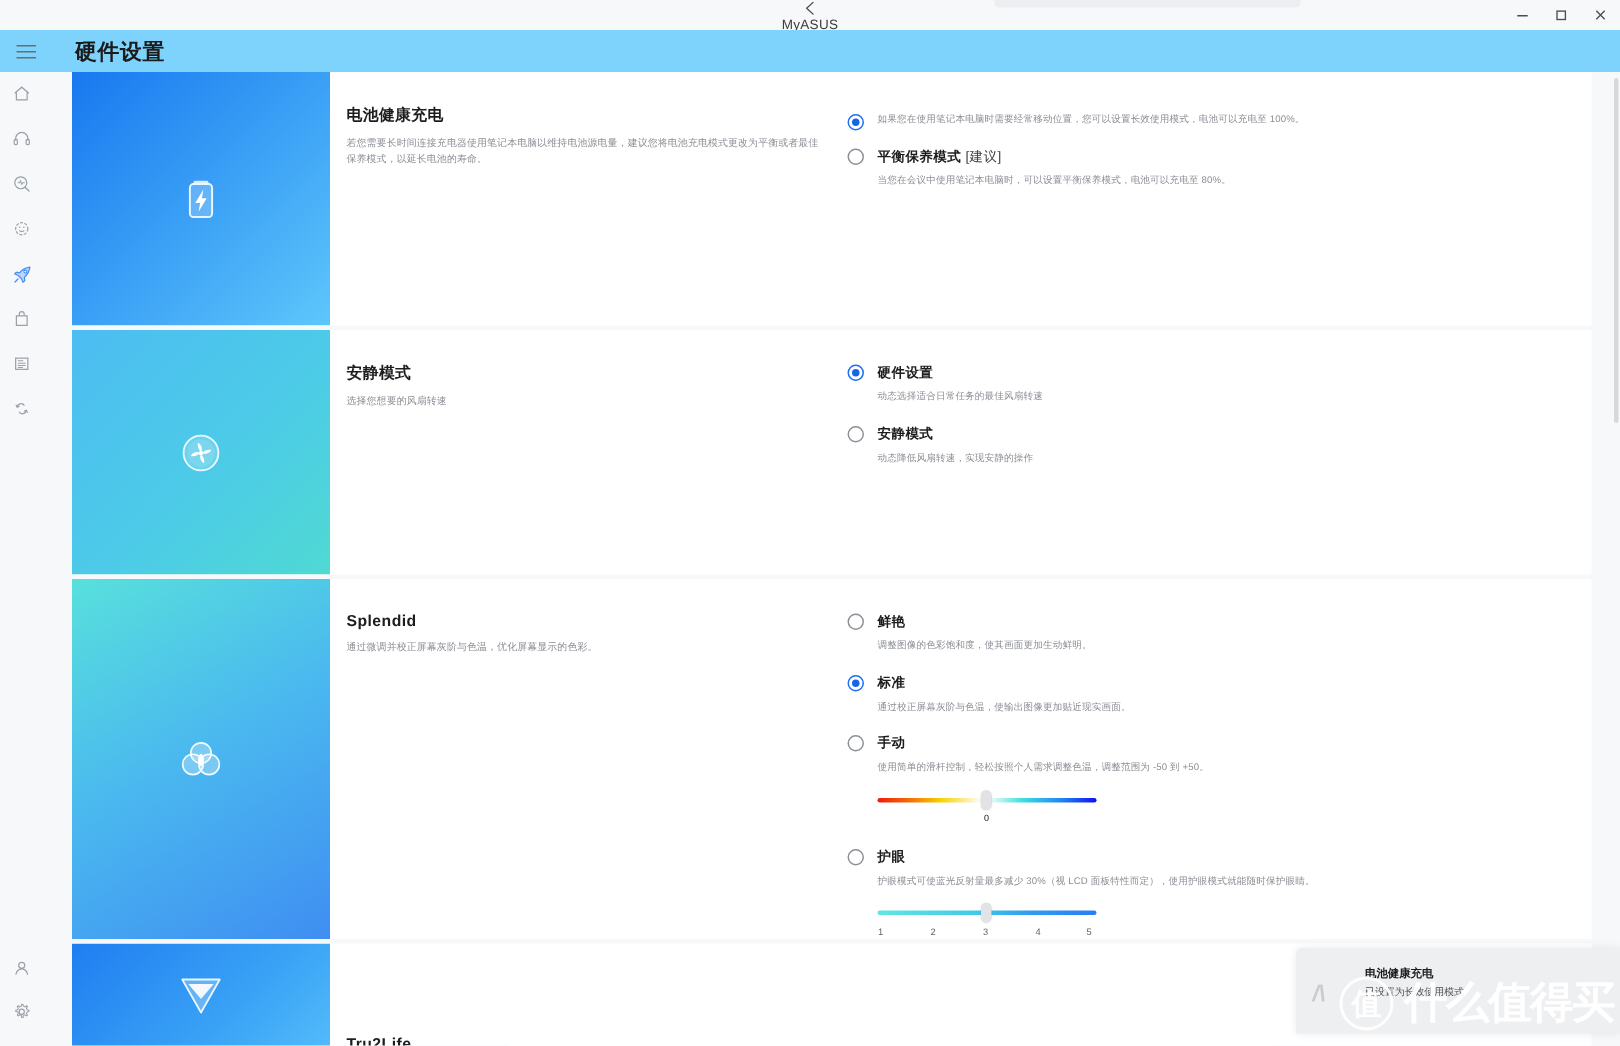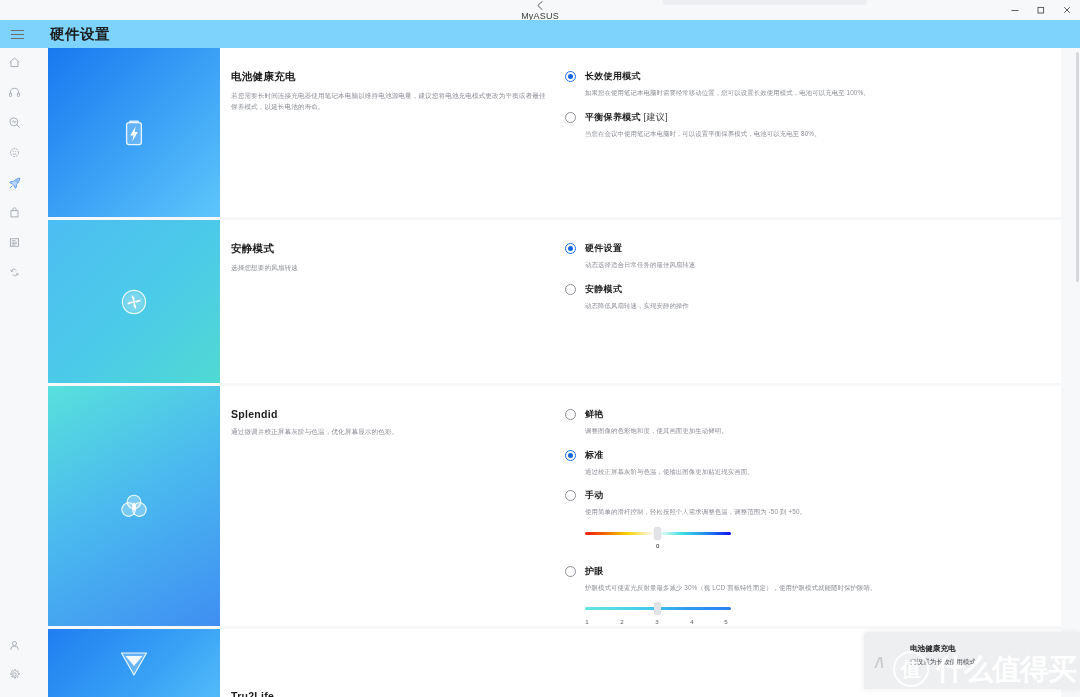--- a/index.html
+++ b/index.html
@@ -323,23 +323,20 @@
         </div>
       </div>
       <div class="card-body">
         <div class="desc-col">
           <div class="desc-title">电池健康充电</div>
           <div class="desc-text">若您需要长时间连接充电器使用笔记本电脑以维持电池源电量，建议您将电池充电模式更改为平衡或者最佳保养模式，以延长电池的寿命。</div>
         </div>
         <div class="opts-col">
           <div class="opt">
             <span class="radio checked"></span>
-            <div class="opt-label">
-              <span>长效使用模式</span><span class="suffix"></span>
-            </div>
             <div class="opt-desc">如果您在使用笔记本电脑时需要经常移动位置，您可以设置长效使用模式，电池可以充电至 100%。</div>
           </div>
           <div class="opt">
             <span class="radio"></span>
             <div class="opt-label">
               <span>平衡保养模式</span><span class="suffix"> [建议]</span>
             </div>
             <div class="opt-desc">当您在会议中使用笔记本电脑时，可以设置平衡保养模式，电池可以充电至 80%。</div>
           </div>
         </div>

